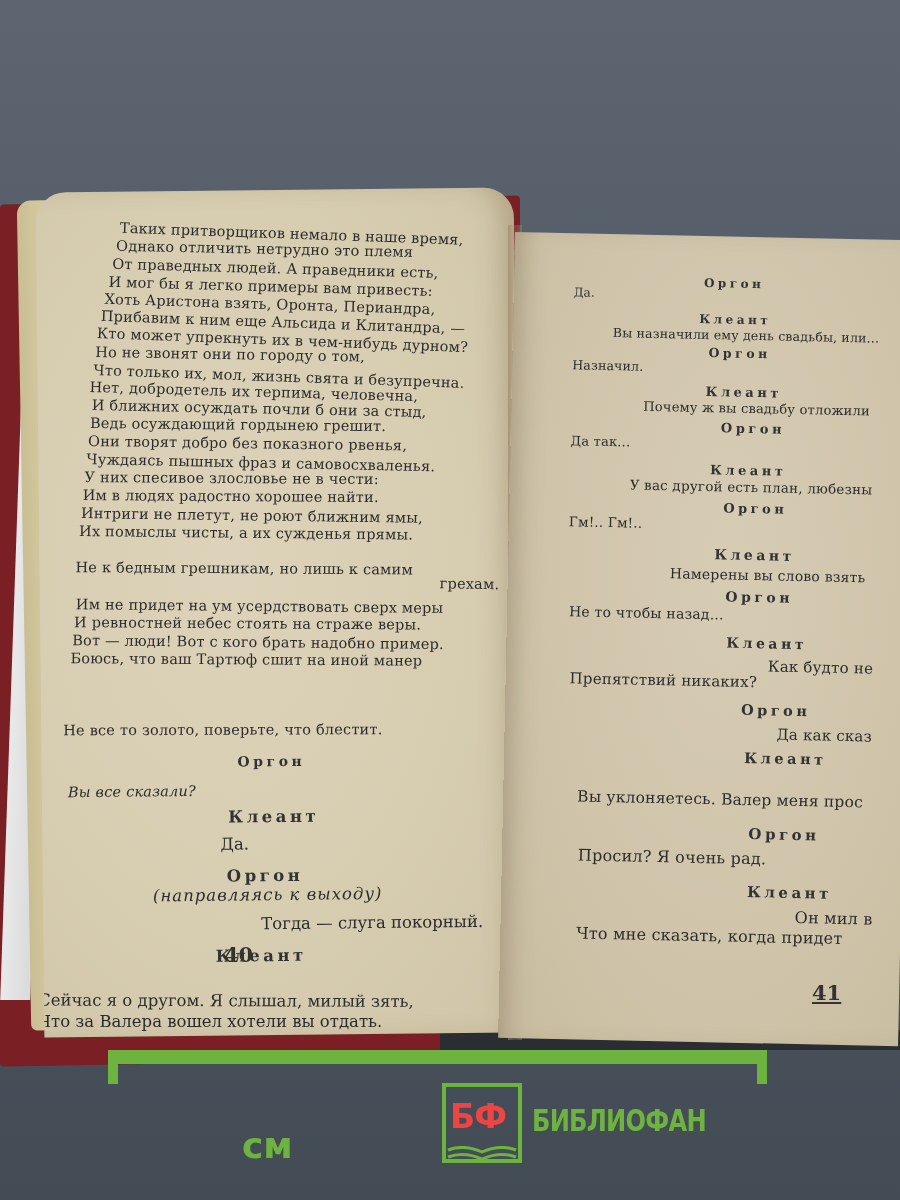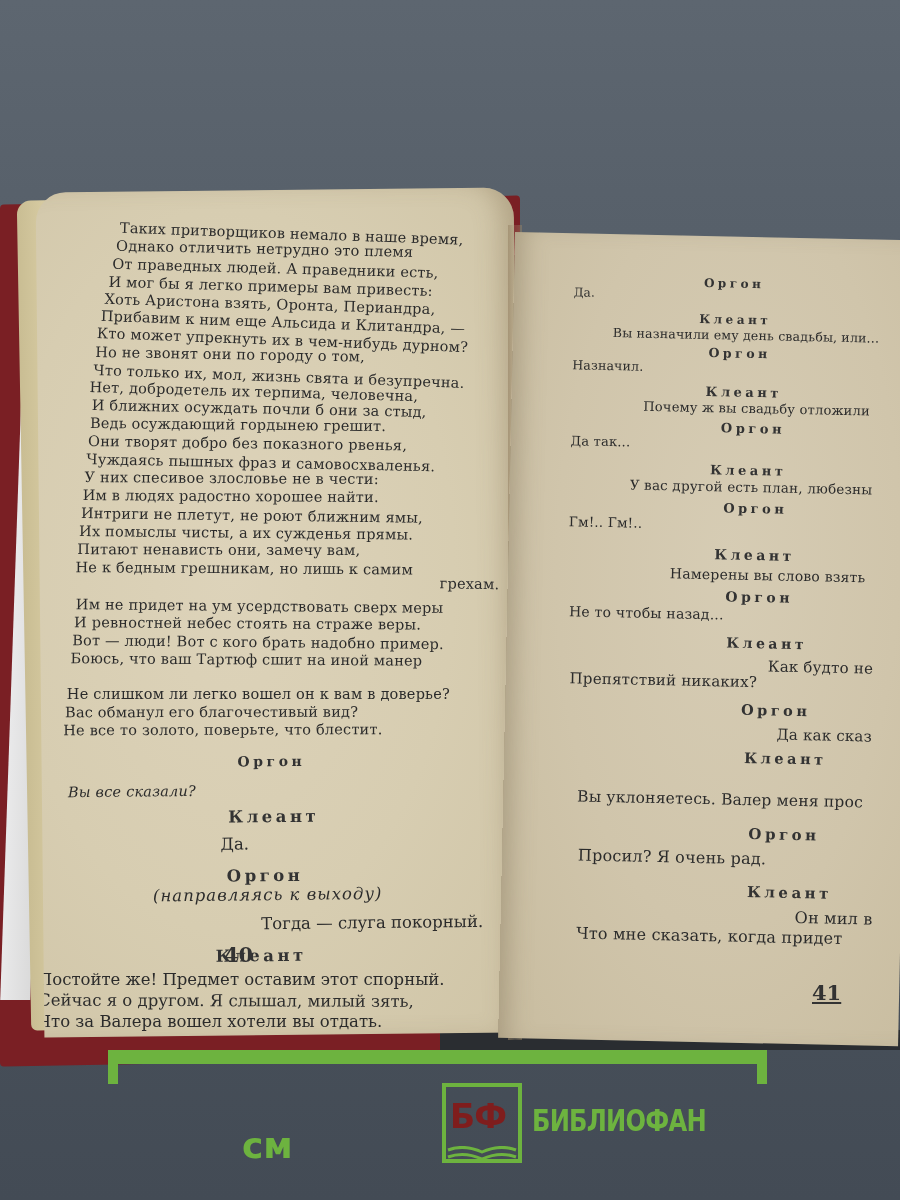--- a/index.html
+++ b/index.html
@@ -89,21 +89,21 @@
       font-family: "DejaVu Sans", sans-serif; font-weight: bold;
       font-size: 36px; color: #6db33f; line-height: 1;
     }
     .logo-box {
       position: absolute; left: 442px; top: 1083px; width: 80px; height: 80px;
       border: 4px solid #6db33f;
     }
     .logo-letters {
       position: absolute; left: 450px; top: 1097px;
       font-family: "DejaVu Sans", sans-serif; font-weight: bold;
-      font-size: 33px; color: #7f1d1d; letter-spacing: -1px;
+      font-size: 33px; color: #ef4444; letter-spacing: -1px;
     }
     .logo-book {
       position: absolute; left: 446px; top: 1146px; width: 72px; height: 16px;
     }
     .logo-name {
       position: absolute; left: 532px; top: 1102px;
       font-family: "DejaVu Sans", sans-serif; font-weight: bold;
       font-size: 31px; color: #6db33f; letter-spacing: -1px;
       transform: scaleX(0.78); transform-origin: left;
     }
@@ -129,43 +129,39 @@
     <div class="line verse" style="left:56px;top:170px;transform:rotate(2.6deg);transform-origin:left;">Что только их, мол, жизнь свята и безупречна.</div>
     <div class="line verse" style="left:52px;top:187px;transform:rotate(2.2deg);transform-origin:left;">Нет, добродетель их терпима, человечна,</div>
     <div class="line verse" style="left:54px;top:205px;transform:rotate(1.8deg);transform-origin:left;">И ближних осуждать почли б они за стыд,</div>
     <div class="line verse" style="left:52px;top:223px;transform:rotate(1.2deg);transform-origin:left;">Ведь осуждающий гордынею грешит.</div>
     <div class="line verse" style="left:50px;top:241px;transform:rotate(1.4deg);transform-origin:left;">Они творят добро без показного рвенья,</div>
     <div class="line verse" style="left:48px;top:259px;transform:rotate(1.8deg);transform-origin:left;">Чуждаясь пышных фраз и самовосхваленья.</div>
     <div class="line verse" style="left:46px;top:277px;transform:rotate(1deg);transform-origin:left;">У них спесивое злословье не в чести:</div>
     <div class="line verse" style="left:44px;top:295px;transform:rotate(1deg);transform-origin:left;">Им в людях радостно хорошее найти.</div>
     <div class="line verse" style="left:42px;top:313px;transform:rotate(1.4deg);transform-origin:left;">Интриги не плетут, не роют ближним ямы,</div>
     <div class="line verse" style="left:40px;top:331px;transform:rotate(1.2deg);transform-origin:left;">Их помыслы чисты, а их сужденья прямы.</div>
-    <div class="line verse" style="left:38px;top:349px;transform:rotate(0.8deg);transform-origin:left;">Питают ненависть они, замечу вам,</div>
     <div class="line verse" style="left:36px;top:367px;transform:rotate(1deg);transform-origin:left;">Не к бедным грешникам, но лишь к самим</div>
     <div class="line verse" style="left:400px;top:387px;transform:rotate(1.5deg);transform-origin:left;">грехам.</div>
     <div class="line verse" style="left:36px;top:404px;transform:rotate(1.2deg);transform-origin:left;">Им не придет на ум усердствовать сверх меры</div>
     <div class="line verse" style="left:34px;top:422px;transform:rotate(1deg);transform-origin:left;">И ревностней небес стоять на страже веры.</div>
     <div class="line verse" style="left:32px;top:440px;transform:rotate(1.2deg);transform-origin:left;">Вот — люди! Вот с кого брать надобно пример.</div>
     <div class="line verse" style="left:30px;top:458px;transform:rotate(1deg);transform-origin:left;">Боюсь, что ваш Тартюф сшит на иной манер</div>
-    <div class="line verse" style="left:26px;top:494px;transform:rotate(0.6deg);transform-origin:left;">Не слишком ли легко вошел он к вам в доверье?</div>
-    <div class="line verse" style="left:24px;top:512px;transform:rotate(0.5deg);transform-origin:left;">Вас обманул его благочестивый вид?</div>
     <div class="line verse" style="left:22px;top:530px;transform:rotate(0.4deg);transform-origin:left;">Не все то золото, поверьте, что блестит.</div>
 
     <div class="line speaker" style="left:196px;top:563px;">Оргон</div>
     <div class="line verse italic" style="left:26px;top:592px;">Вы все сказали?</div>
 
     <div class="line speaker big" style="left:186px;top:617px;">Клеант</div>
     <div class="line big" style="left:178px;top:644px;">Да.</div>
 
     <div class="line speaker big" style="left:184px;top:676px;">Оргон</div>
     <div class="line big italic" style="left:110px;top:695px;letter-spacing:1px;">(направляясь к выходу)</div>
     <div class="line big" style="left:218px;top:724px;">Тогда — слуга покорный.</div>
 
     <div class="line speaker big" style="left:172px;top:756px;">Клеант</div>
-    <div class="line big" style="left:-6px;top:777px;transform:rotate(0.6deg);transform-origin:left;">Постойте же! Предмет оставим этот спорный.</div>
     <div class="line big" style="left:-6px;top:798px;transform:rotate(0.8deg);transform-origin:left;">Сейчас я о другом. Я слышал, милый зять,</div>
     <div class="line big" style="left:-6px;top:819px;transform:rotate(0.6deg);transform-origin:left;">Что за Валера вошел хотели вы отдать.</div>
   </div>
 
   <div class="line pageno" style="left:224px;top:942px;">40</div>
 
   <div class="gutter"></div>
 
   <div class="page-right text">
     <div class="line speaker" style="left:190px;top:40px;font-size:12px;">Оргон</div>

